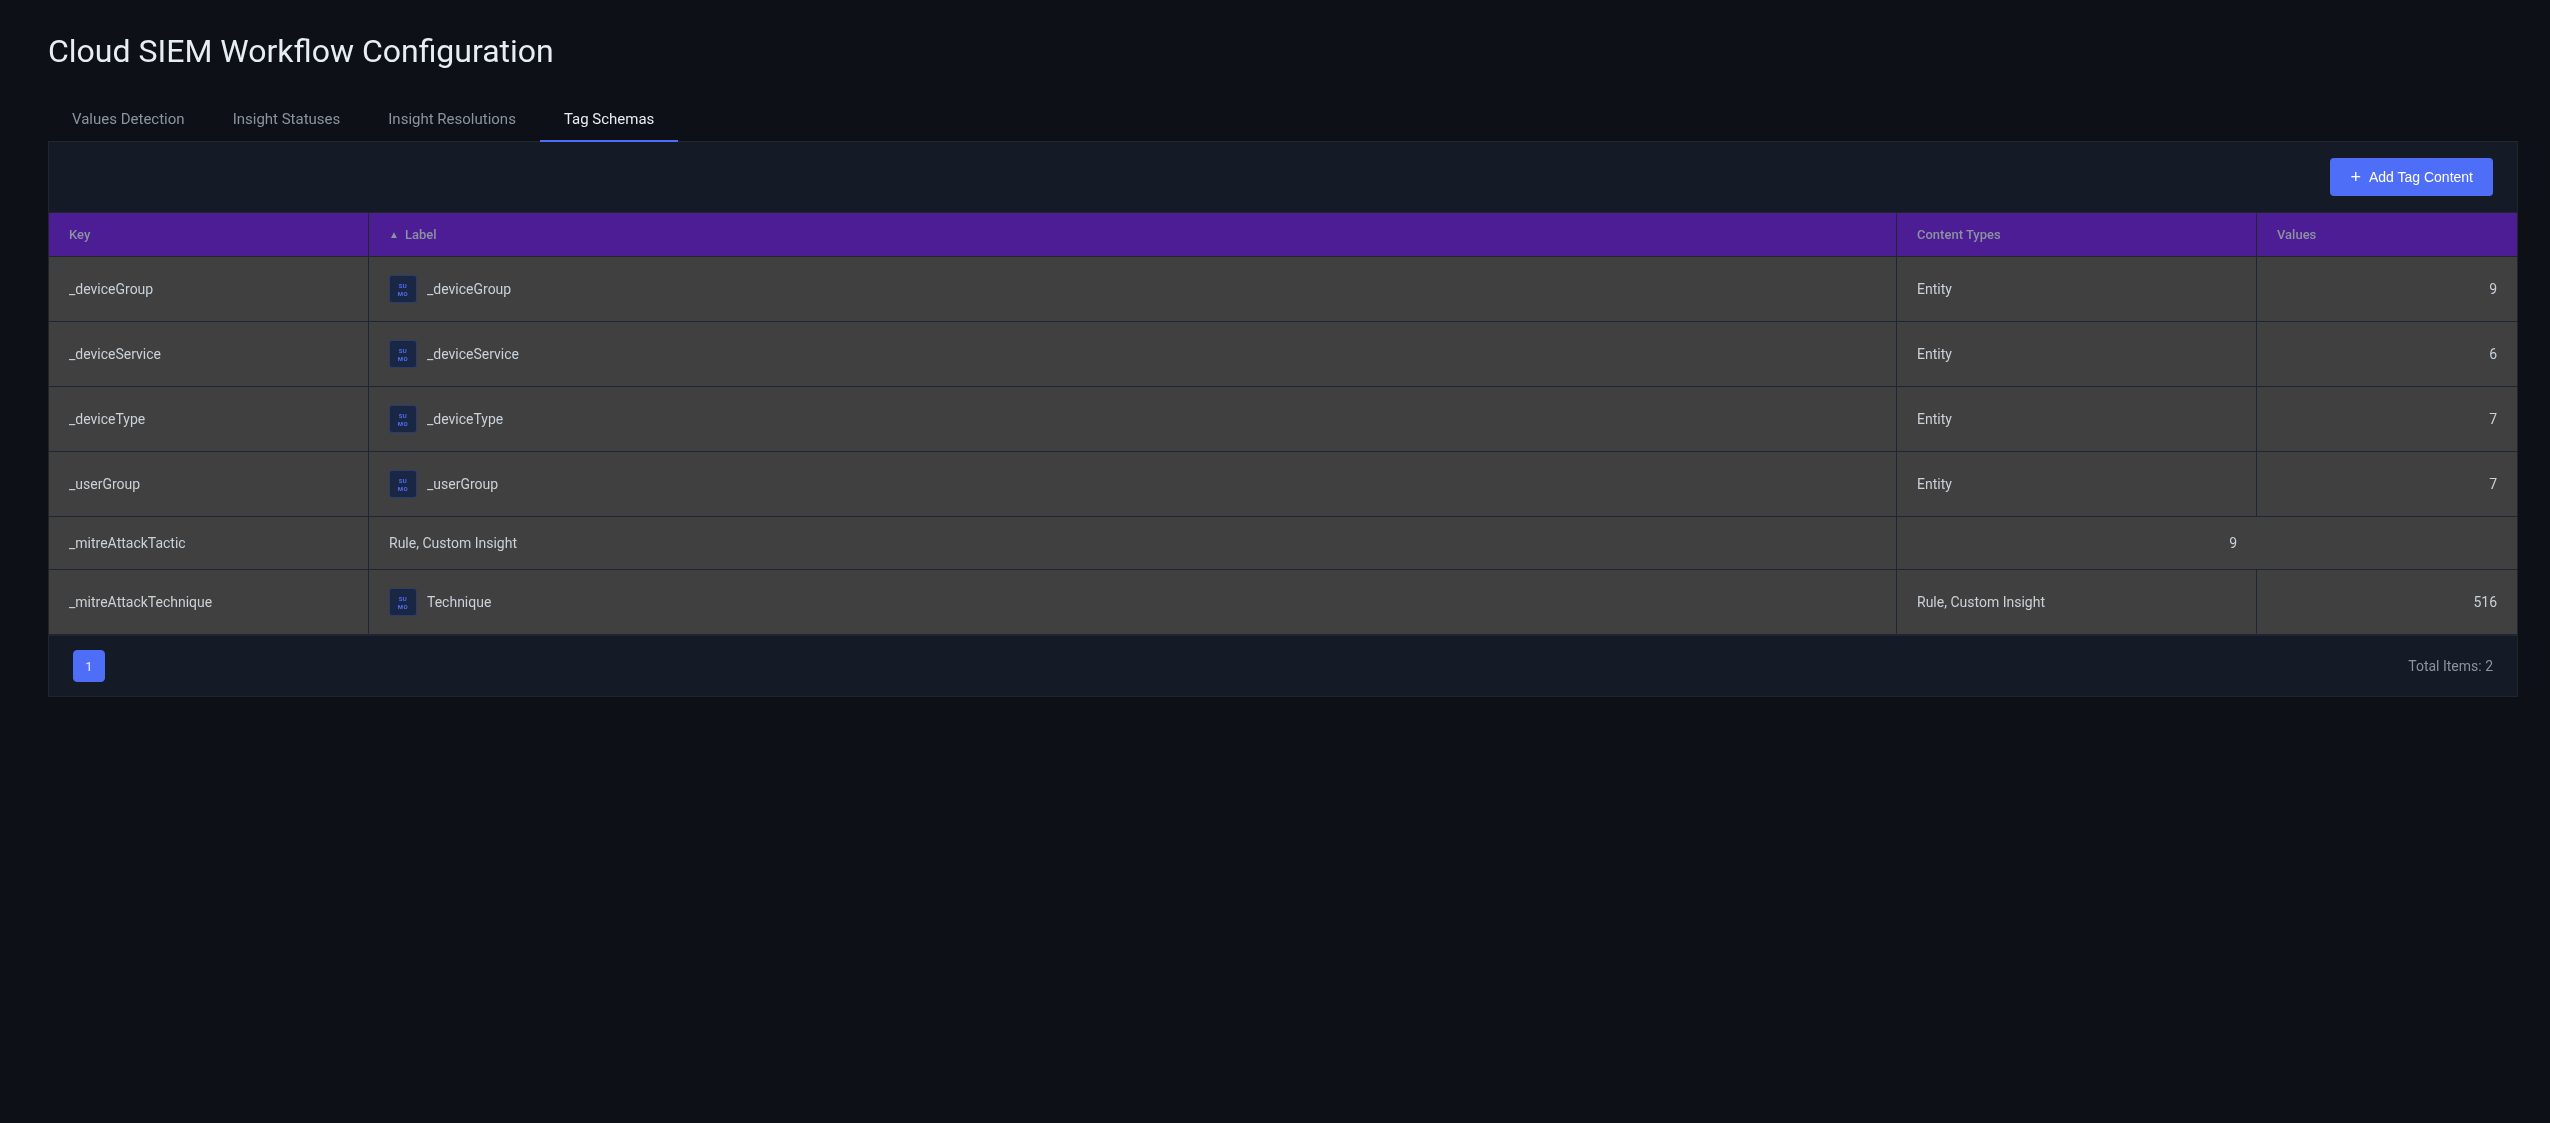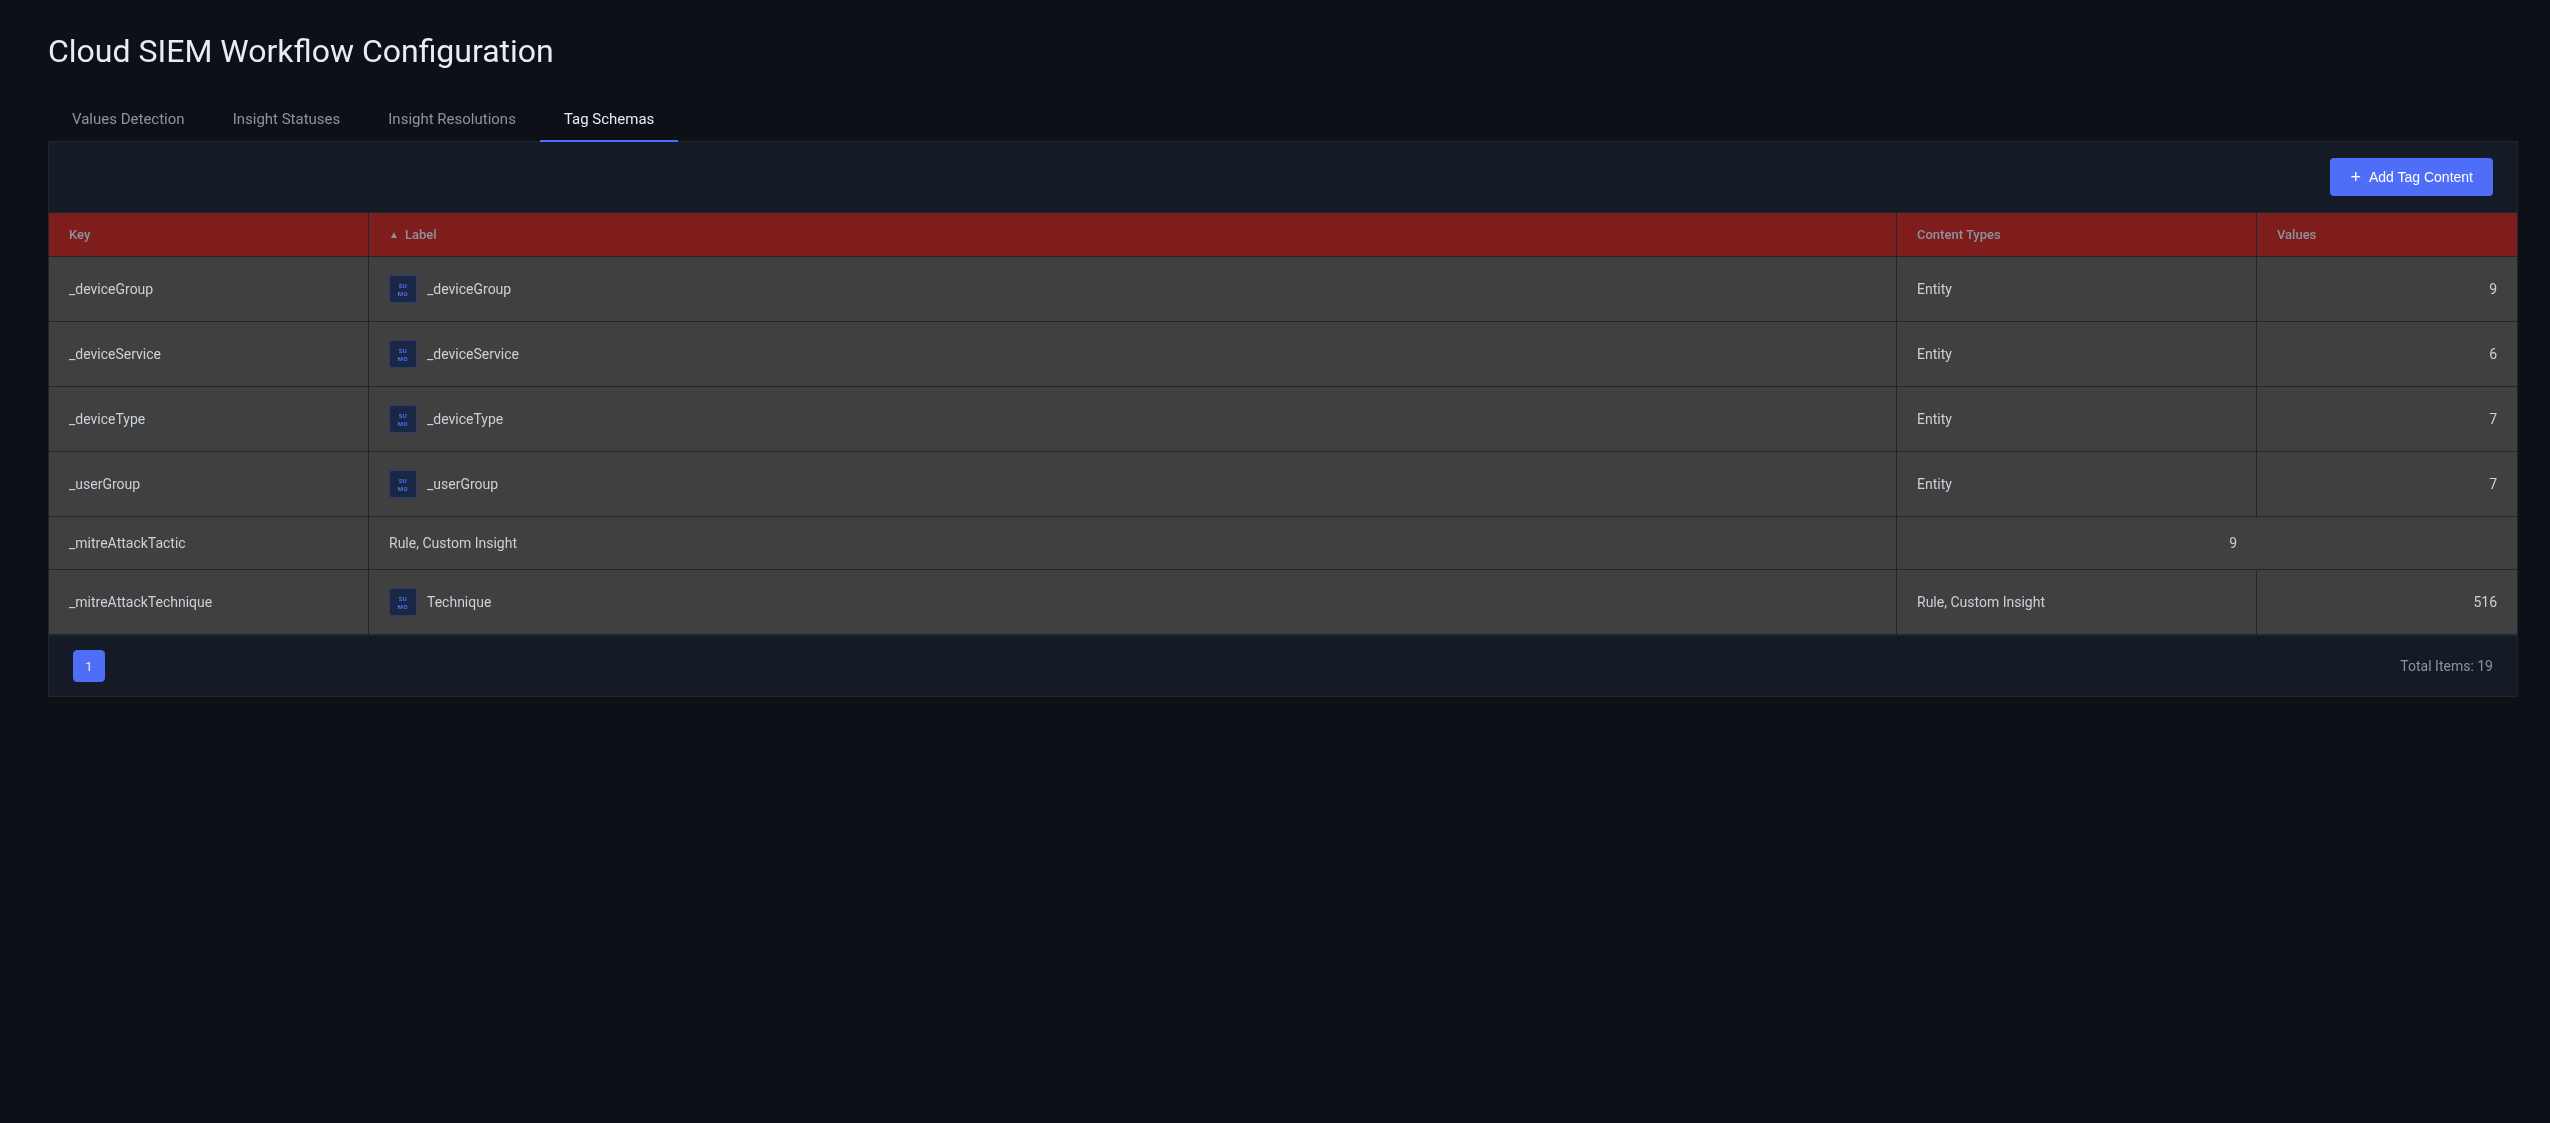--- a/index.html
+++ b/index.html
@@ -71,21 +71,21 @@
       font-size: 18px;
       font-weight: 300;
       line-height: 1;
     }
     .table-container {
       width: 100%;
     }
     .table-header {
       display: grid;
       grid-template-columns: 320px 1fr 360px 260px;
-      background-color: #7f1d1d;
+      background-color: #4c1d95;
       border-bottom: 1px solid #21262d;
       padding: 0;
     }
     .table-header-cell {
       padding: 14px 20px;
       font-size: 13px;
       color: #8b949e;
       font-weight: 500;
       display: flex;
       align-items: center;
@@ -331,16 +331,16 @@
         <div class="table-cell">
           <span>516</span>
         </div>
       </div>
     </div>
 
     <div class="pagination-bar">
       <div class="page-btn active">
         <span>1</span>
       </div>
-      <span class="total-items">Total Items: 19</span>
+      <span class="total-items">Total Items: 2</span>
     </div>
   </div>
 </div>
 
 </body></html>

